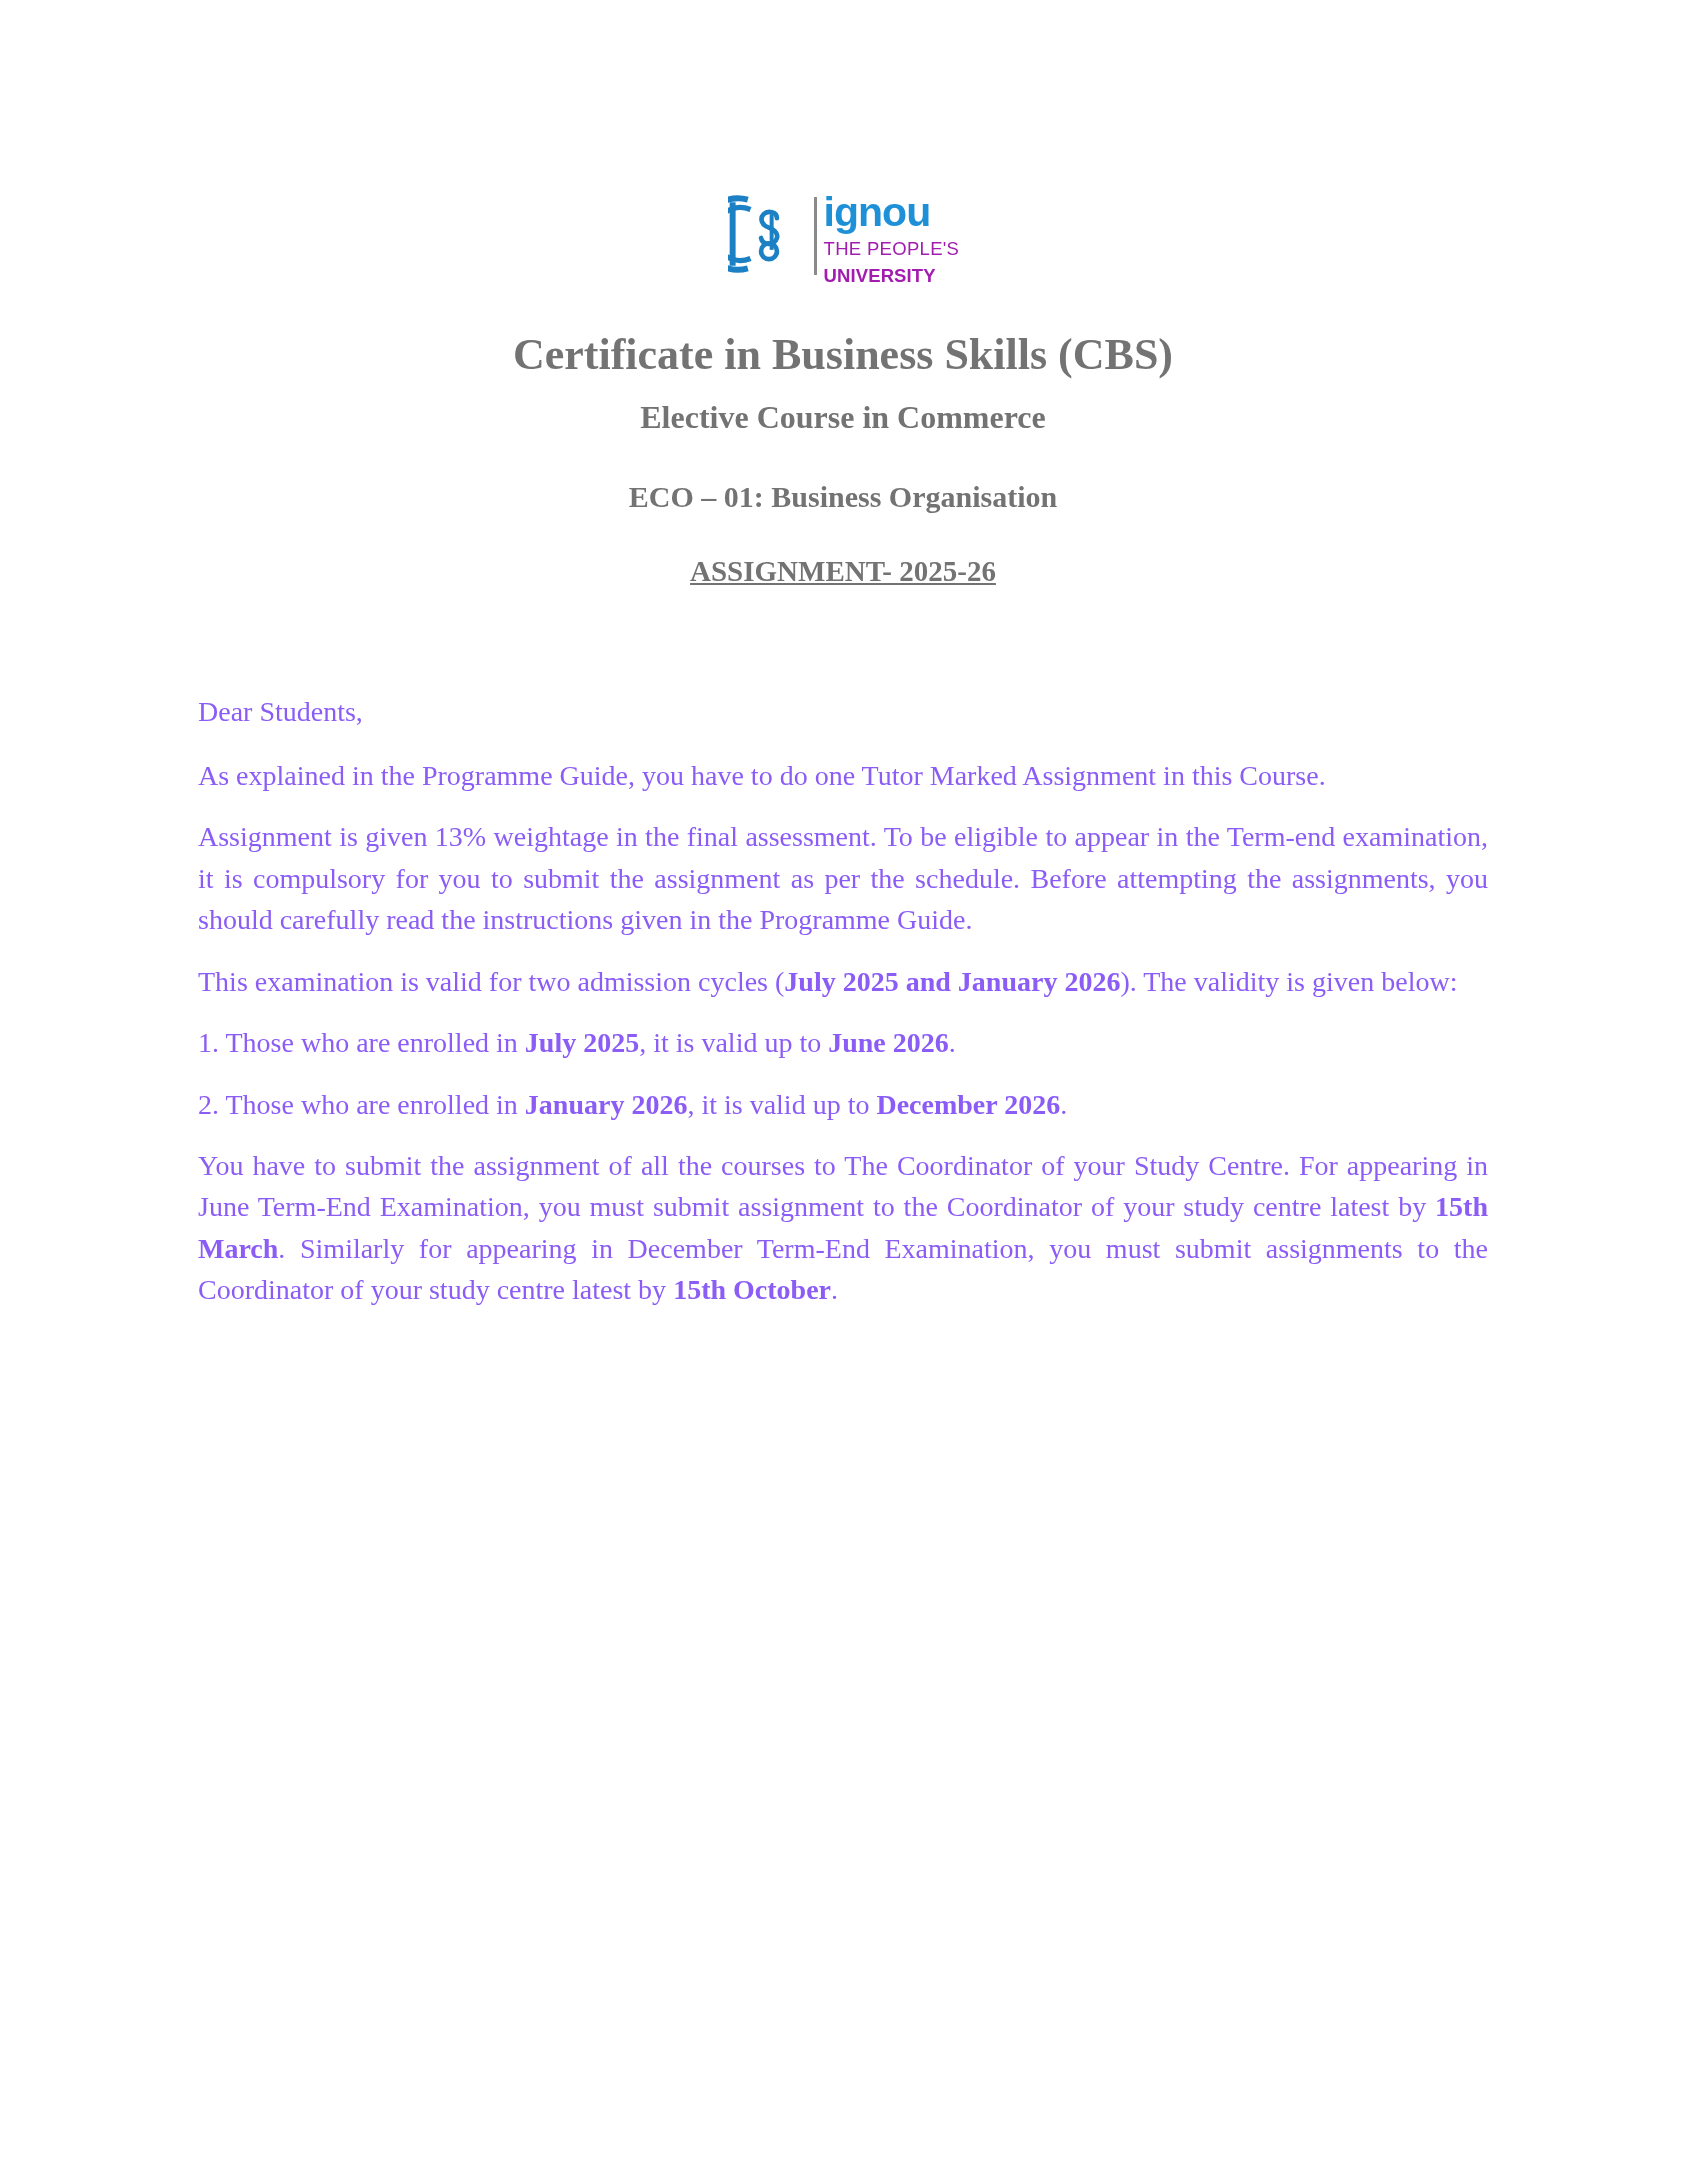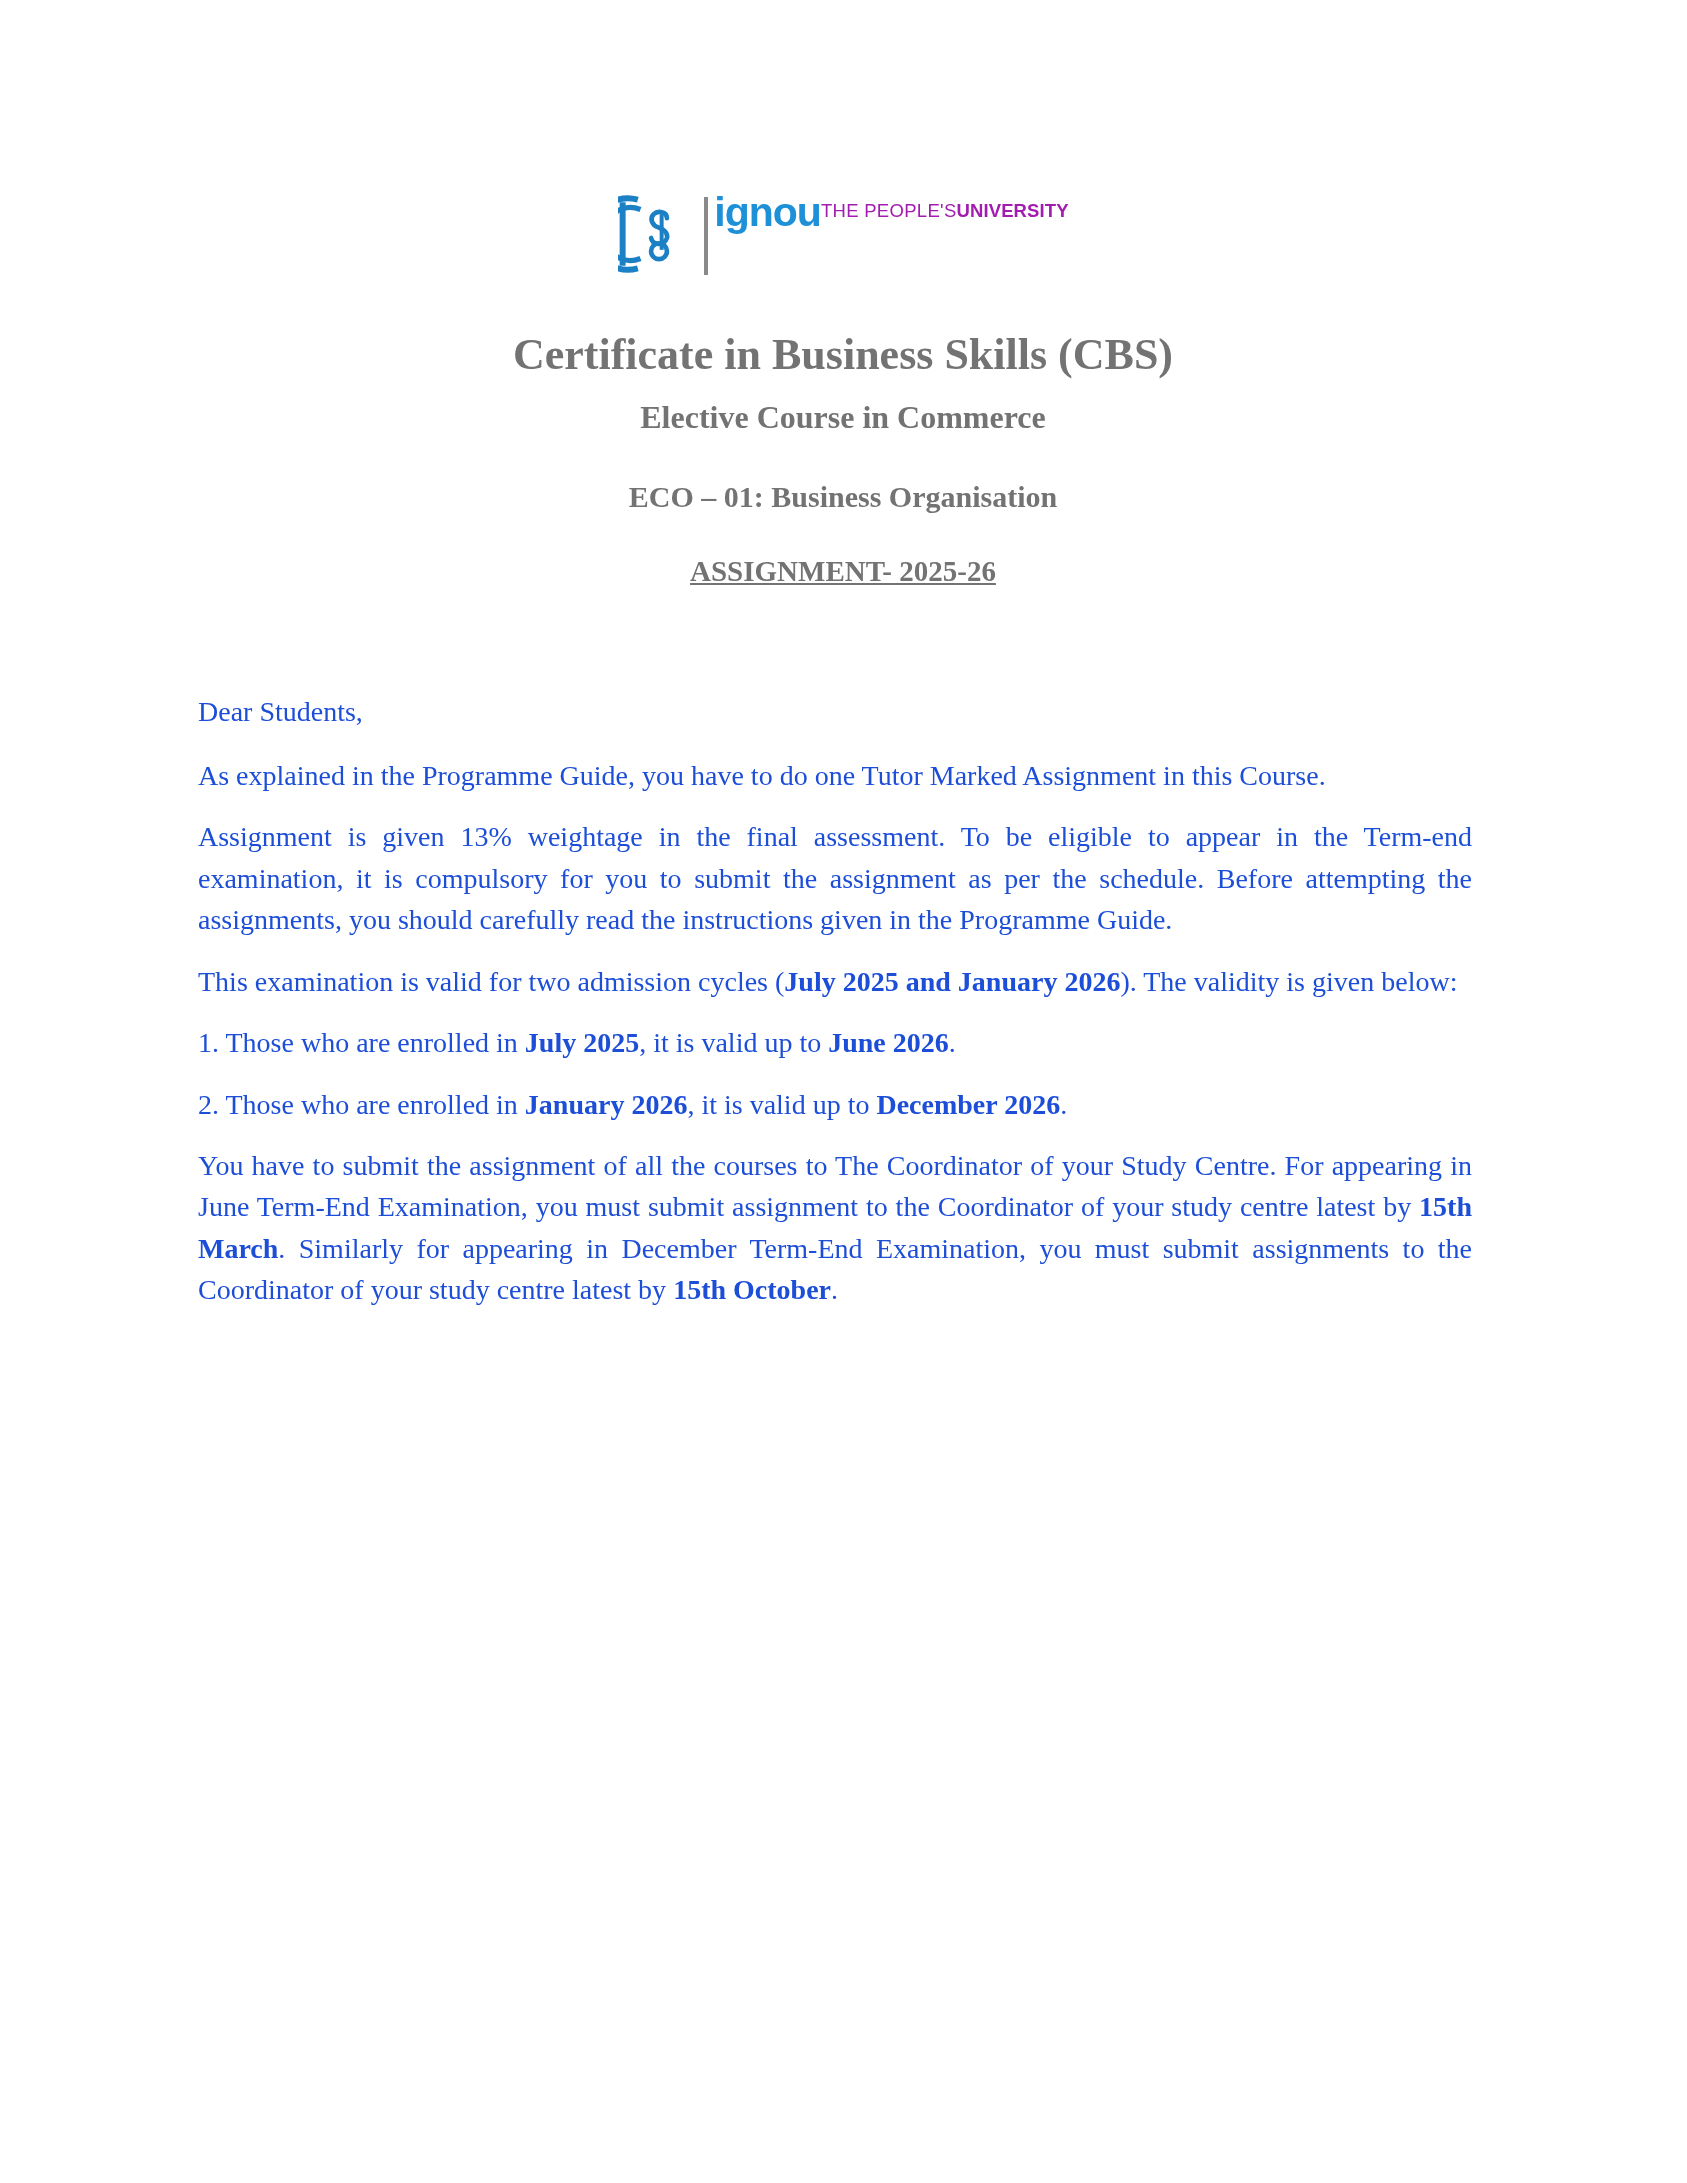--- a/index.html
+++ b/index.html
@@ -40,21 +40,21 @@
   }
   .logo-divider {
     width: 3.3px;
     background: #8a8a8a;
     margin: 4px 6.6px 2.6px 4px;
     height: 78px;
     align-self: flex-start;
   }
   .logo-text {
     display: flex;
-    flex-direction: row;
+    flex-direction: column;
     justify-content: flex-start;
     padding-top: 1.3px;
   }
   .logo-word {
     font-family: "Liberation Sans", "DejaVu Sans", sans-serif;
     font-weight: 700;
     font-size: 41px;
     line-height: 0.92;
     letter-spacing: -1px;
     color: #1E90D8;
@@ -91,22 +91,22 @@
     position: absolute;
     left: 198px;
     top: 691px;
     width: 1290px;
   }
   .para {
     font-size: 28px;
     line-height: 1.48;
     text-align: justify;
     text-justify: inter-word;
-    margin: 0 16px 20px 0;
-    color: #1d4ed8;
+    margin: 0 0 20px 0;
+    color: #8b5cf6;
   }
   .para.last { margin-bottom: 0; }
   .para.nojust { text-align: left; }
   .para b { font-weight: 700; }
   .gap-after { margin-bottom: 22.5px; }
 </style>
 </head>
 <body>
 
 <div class="page">

